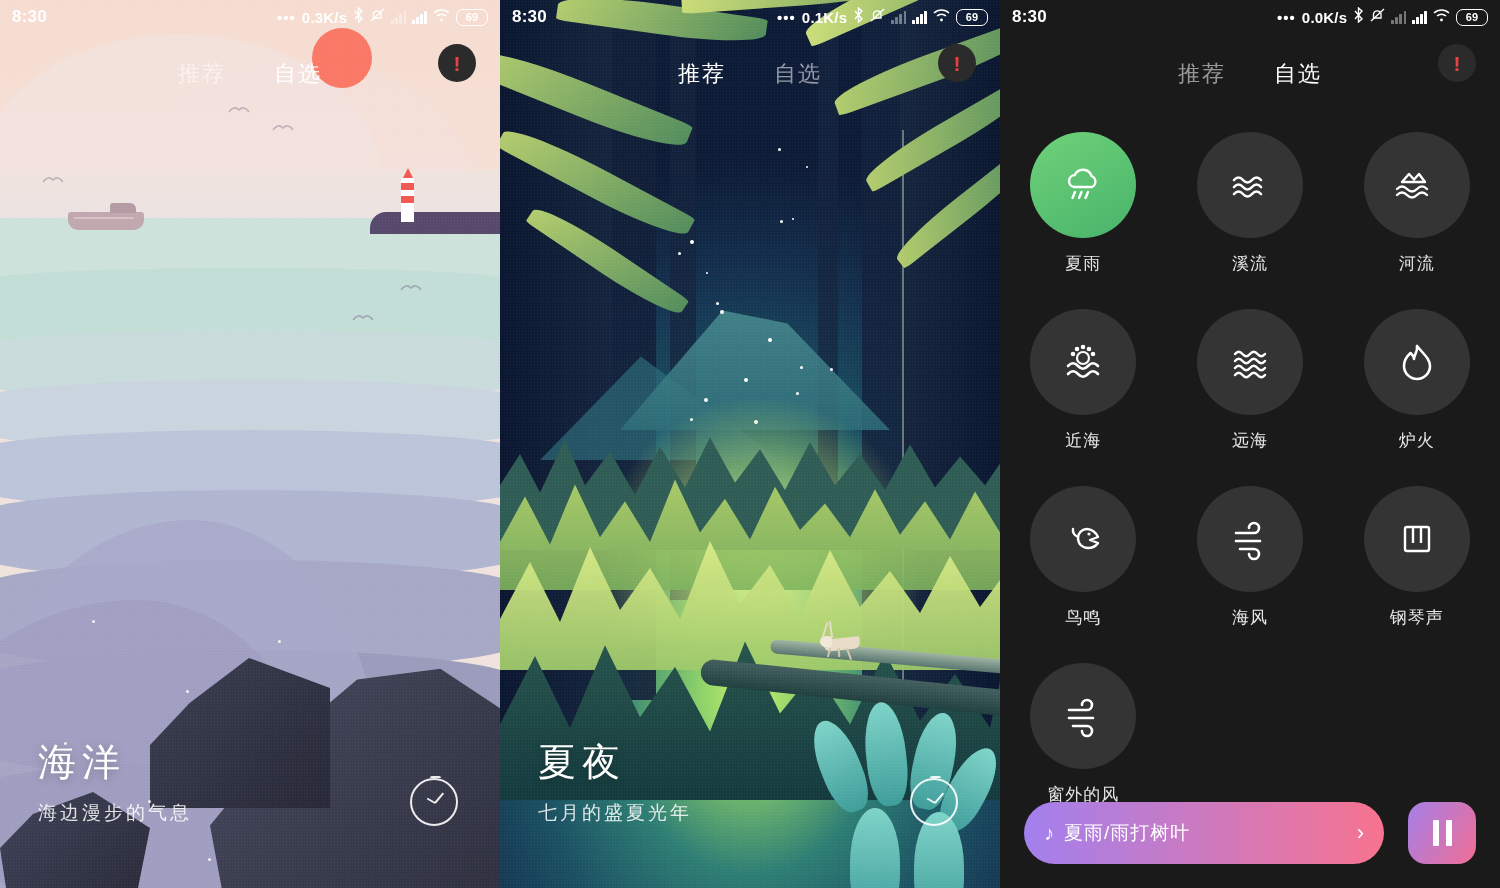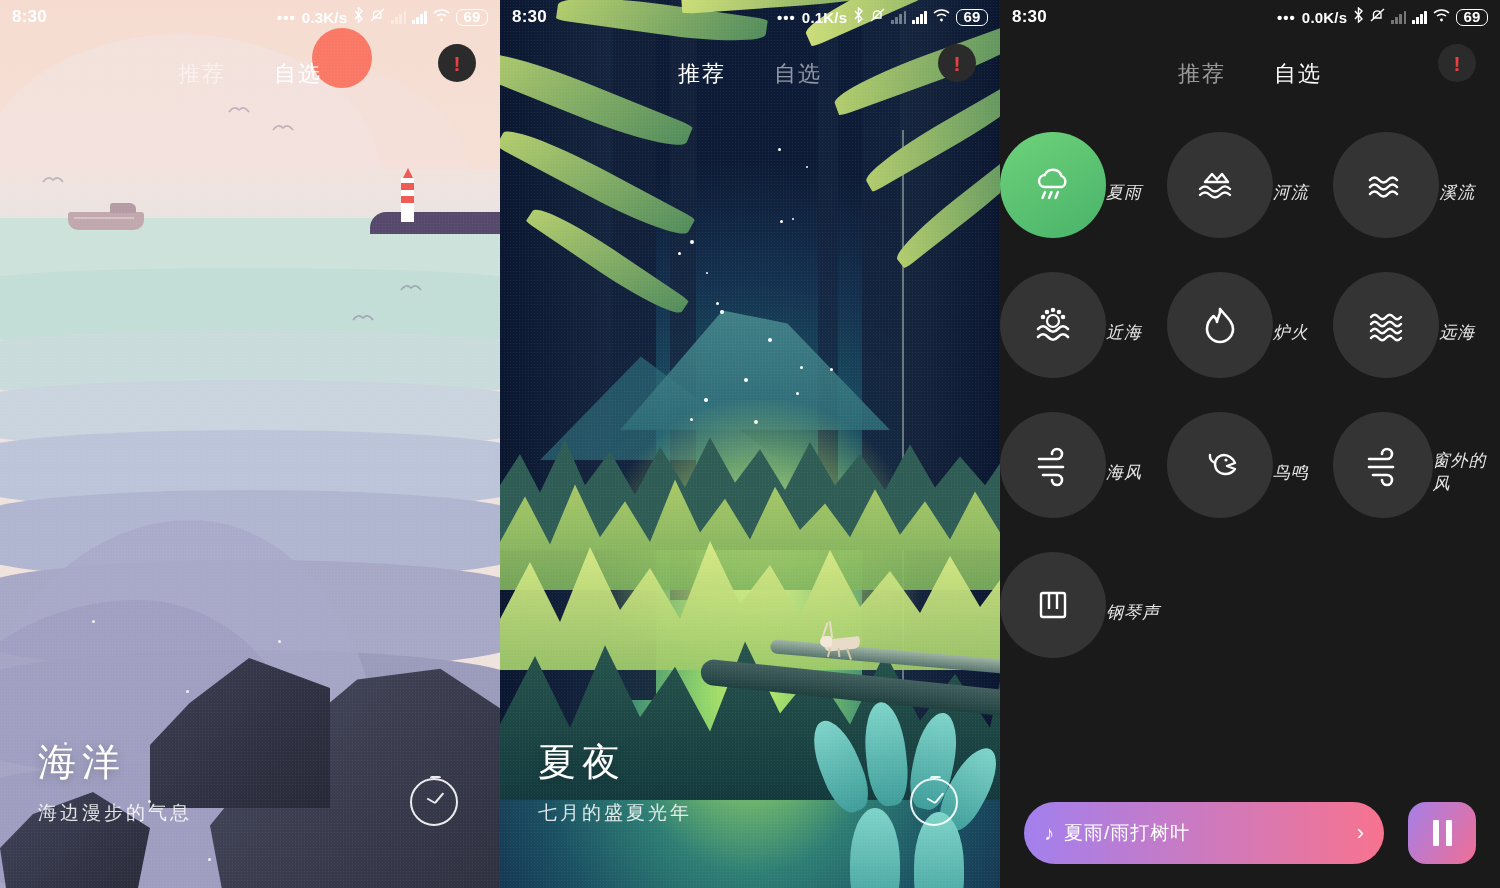--- a/index.html
+++ b/index.html
@@ -11,21 +11,21 @@
   
   .statusbar { position:absolute; top:0; left:0; width:100%; height:34px;
     display:flex; align-items:center; padding:15px 12px; z-index:60;
     font-size:17px; font-weight:bold; letter-spacing:.2px; }
   .sb-time { flex:0 0 auto; }
   .sb-right { margin-left:auto; display:flex; align-items:center; gap:6px; }
   .sb-dots { letter-spacing:1px; font-size:15px; }
   .sb-speed { font-size:15px; font-weight:bold; }
   .sb-ico { display:inline-block; }
   .batt { border:1.8px solid currentColor; border-radius:7px; padding:0 5px;
-    font-size:15px; font-weight:bold; line-height:14px; height:17px;
+    font-size:11px; font-weight:bold; line-height:14px; height:17px;
     display:flex; align-items:center; justify-content:center; min-width:32px; }
   .bars { display:inline-flex; align-items:flex-end; gap:1.5px; height:14px; }
   .bars i { width:2.6px; background:currentColor; display:block; border-radius:.5px; }
   .bars i:nth-child(1){height:4px}.bars i:nth-child(2){height:7px}
   .bars i:nth-child(3){height:10px}.bars i:nth-child(4){height:13px}
   .bars.dim { opacity:.4; }
 
   
   .tabbar { position:absolute; top:46px; left:0; width:100%; height:56px;
     display:flex; align-items:center; justify-content:center; gap:48px; z-index:55; }
@@ -146,21 +146,21 @@
     top:18px; }
   .succulent { position:absolute; right:-10px; bottom:-10px; width:200px; height:190px; }
   .blob { position:absolute; background:linear-gradient(#7fd4c9,#3f9d9a);
     border-radius:50% 50% 40% 40%; }
   .nstar { position:absolute; border-radius:50%; background:#fff; }
 
   
   .picker { position:absolute; inset:0; background:#1a1a1a; }
   .grid { position:absolute; top:132px; left:0; width:100%;
     display:grid; grid-template-columns:repeat(3,1fr); row-gap:34px; }
-  .cell { display:flex; flex-direction:row; align-items:center; cursor:pointer;font-style:italic; }
+  .cell { display:flex; flex-direction:column; align-items:center; cursor:pointer; }
   .circ { width:106px; height:106px; border-radius:50%; background:#343434;
     display:flex; align-items:center; justify-content:center; }
   .circ.sel-green { background:linear-gradient(150deg,#6fd27a,#48b36a); }
   .circ.sel-pink { background:linear-gradient(150deg,#f97fbe,#9b7de6); }
   .circ svg { width:48px; height:48px; }
   .clabel { margin-top:14px; font-size:17px; color:#e6e6e6; letter-spacing:1px; }
 
   .player { position:absolute; left:24px; bottom:24px; width:360px; height:62px;
     border-radius:31px; background:linear-gradient(90deg,#a280ee,#f7738f);
     display:flex; align-items:center; padding:0 20px; z-index:30; }
@@ -487,121 +487,121 @@
             <path d="M15 26a6 6 0 0 1 .7-11.9A9 9 0 0 1 32.5 15 6 6 0 0 1 33 26z"></path>
             <path d="M16 31l-2.5 6M22.5 31L20 37M29 31l-2.5 6"></path>
             </svg>
         </div>
         <div class="clabel">夏雨</div>
       </div>
 
 
       <div class="cell">
         <div class="circ">
+          <svg viewBox="0 0 48 48" fill="none" stroke="#fff" stroke-width="2.6" stroke-linecap="round">
+            <path d="M8 19c3-3.4 6-3.4 9 0s6 3.4 9 0 6-3.4 9 0"></path>
+            <path d="M8 26c3-3.4 6-3.4 9 0s6 3.4 9 0 6-3.4 9 0"></path>
+            <path d="M8 33c3-3.4 6-3.4 9 0s6 3.4 9 0 6-3.4 9 0"></path>
+            </svg>
+        </div>
+        <div class="clabel">溪流</div>
+      </div>
+
+      <div class="cell">
+        <div class="circ">
           <svg viewBox="0 0 48 48" fill="none" stroke="#fff" stroke-width="2.4" stroke-linecap="round" stroke-linejoin="round">
             <path d="M9 21l7-8 5 5.5 5-5.5 6 8z"></path>
             <path d="M9 28c3.5-3.5 6.5-3.5 10 0s6.5 3.5 10 0 6.5-3.5 10 0" transform="translate(-5,0)"></path>
             <path d="M9 34c3.5-3.5 6.5-3.5 10 0s6.5 3.5 10 0 6.5-3.5 10 0" transform="translate(-5,0)"></path>
             </svg>
         </div>
         <div class="clabel">河流</div>
-      </div>
-
-      <div class="cell">
-        <div class="circ">
-          <svg viewBox="0 0 48 48" fill="none" stroke="#fff" stroke-width="2.6" stroke-linecap="round">
-            <path d="M8 19c3-3.4 6-3.4 9 0s6 3.4 9 0 6-3.4 9 0"></path>
-            <path d="M8 26c3-3.4 6-3.4 9 0s6 3.4 9 0 6-3.4 9 0"></path>
-            <path d="M8 33c3-3.4 6-3.4 9 0s6 3.4 9 0 6-3.4 9 0"></path>
-            </svg>
-        </div>
-        <div class="clabel">溪流</div>
       </div>
 
       <div class="cell">
         <div class="circ">
           <svg viewBox="0 0 48 48" fill="none" stroke="#fff" stroke-width="2.2" stroke-linecap="round">
             <circle cx="24" cy="20" r="6"></circle>
             <circle cx="14" cy="16" r="1.2" fill="#fff"></circle>
               <circle cx="18" cy="11" r="1.2" fill="#fff"></circle>
             <circle cx="24" cy="9" r="1.2" fill="#fff"></circle>
               <circle cx="30" cy="11" r="1.2" fill="#fff"></circle>
             <circle cx="34" cy="16" r="1.2" fill="#fff"></circle>
             <path d="M9 28c3.5-3.6 6.5-3.6 10 0s6.5 3.6 10 0 6.5-3.6 10 0" stroke-width="2.6"></path>
             <path d="M9 36c3.5-3.6 6.5-3.6 10 0s6.5 3.6 10 0 6.5-3.6 10 0" stroke-width="2.6"></path>
             </svg>
         </div>
         <div class="clabel">近海</div>
       </div>
 
       <div class="cell">
         <div class="circ">
-          <svg viewBox="0 0 48 48" fill="none" stroke="#fff" stroke-width="2.6" stroke-linecap="round" stroke-linejoin="round">
-            <path d="M24 8c1 6-3 8.5-3 13 0-3-2-4.5-3.5-6C13 19 11 24 11 28a13 13 0 0 0 26 0c0-7-6-11.5-13-20z"></path>
-            </svg>
-        </div>
-        <div class="clabel">炉火</div>
-      </div>
-
-      <div class="cell">
-        <div class="circ">
           <svg viewBox="0 0 48 48" fill="none" stroke="#fff" stroke-width="2.4" stroke-linecap="round">
             <path d="M9 16c2.5-3 5-3 7.5 0s5 3 7.5 0 5-3 7.5 0 5 3 7.5 0"></path>
             <path d="M9 23c2.5-3 5-3 7.5 0s5 3 7.5 0 5-3 7.5 0 5 3 7.5 0"></path>
             <path d="M9 30c2.5-3 5-3 7.5 0s5 3 7.5 0 5-3 7.5 0 5 3 7.5 0"></path>
             <path d="M9 37c2.5-3 5-3 7.5 0s5 3 7.5 0 5-3 7.5 0 5 3 7.5 0"></path>
             </svg>
         </div>
         <div class="clabel">远海</div>
       </div>
 
+      <div class="cell">
+        <div class="circ">
+          <svg viewBox="0 0 48 48" fill="none" stroke="#fff" stroke-width="2.6" stroke-linecap="round" stroke-linejoin="round">
+            <path d="M24 8c1 6-3 8.5-3 13 0-3-2-4.5-3.5-6C13 19 11 24 11 28a13 13 0 0 0 26 0c0-7-6-11.5-13-20z"></path>
+            </svg>
+        </div>
+        <div class="clabel">炉火</div>
+      </div>
+
+
+      <div class="cell">
+        <div class="circ">
+          <svg viewBox="0 0 48 48" fill="none" stroke="#fff" stroke-width="2.4" stroke-linecap="round" stroke-linejoin="round">
+            <path d="M28 14a9 9 0 0 0-9 9c0 6 4.5 10 10 10 4.5 0 8-2 10-5l-8-3 8-3c-2-4.5-6.5-8-11-8z"></path>
+            <path d="M19 22c-3.5-1.5-5.5-4.5-5-8"></path>
+            <circle cx="30" cy="19" r="1.6" fill="#fff" stroke="none"></circle>
+            </svg>
+        </div>
+        <div class="clabel">鸟鸣</div>
+      </div>
 
       <div class="cell">
         <div class="circ">
           <svg viewBox="0 0 48 48" fill="none" stroke="#fff" stroke-width="2.6" stroke-linecap="round">
             <path d="M10 18h18a5 5 0 1 0-5-5"></path>
             <path d="M10 26h24"></path>
             <path d="M14 34h14a5 5 0 1 1-5 5"></path>
             </svg>
         </div>
         <div class="clabel">海风</div>
       </div>
 
       <div class="cell">
         <div class="circ">
-          <svg viewBox="0 0 48 48" fill="none" stroke="#fff" stroke-width="2.4" stroke-linecap="round" stroke-linejoin="round">
-            <path d="M28 14a9 9 0 0 0-9 9c0 6 4.5 10 10 10 4.5 0 8-2 10-5l-8-3 8-3c-2-4.5-6.5-8-11-8z"></path>
-            <path d="M19 22c-3.5-1.5-5.5-4.5-5-8"></path>
-            <circle cx="30" cy="19" r="1.6" fill="#fff" stroke="none"></circle>
-            </svg>
-        </div>
-        <div class="clabel">鸟鸣</div>
+          <svg viewBox="0 0 48 48" fill="none" stroke="#fff" stroke-width="2.4" stroke-linejoin="round">
+            <rect x="12" y="12" width="24" height="24" rx="2"></rect>
+            <path d="M20 12v16M28 12v16"></path>
+            </svg>
+        </div>
+        <div class="clabel">钢琴声</div>
       </div>
 
       <div class="cell">
         <div class="circ">
           <svg viewBox="0 0 48 48" fill="none" stroke="#fff" stroke-width="2.6" stroke-linecap="round">
             <path d="M10 18h18a5 5 0 1 0-5-5"></path>
             <path d="M10 26h24"></path>
             <path d="M14 34h14a5 5 0 1 1-5 5"></path>
             </svg>
         </div>
         <div class="clabel">窗外的风</div>
       </div>
 
-      <div class="cell">
-        <div class="circ">
-          <svg viewBox="0 0 48 48" fill="none" stroke="#fff" stroke-width="2.4" stroke-linejoin="round">
-            <rect x="12" y="12" width="24" height="24" rx="2"></rect>
-            <path d="M20 12v16M28 12v16"></path>
-            </svg>
-        </div>
-        <div class="clabel">钢琴声</div>
-      </div>
-
     </div>
 
     <div class="player">
       <span class="pl-note">♪</span>
       <span class="pl-title">夏雨/雨打树叶</span>
       <span class="pl-arrow">›</span>
     </div>
     <div class="pausebtn">
       <i></i>
         <i></i>

